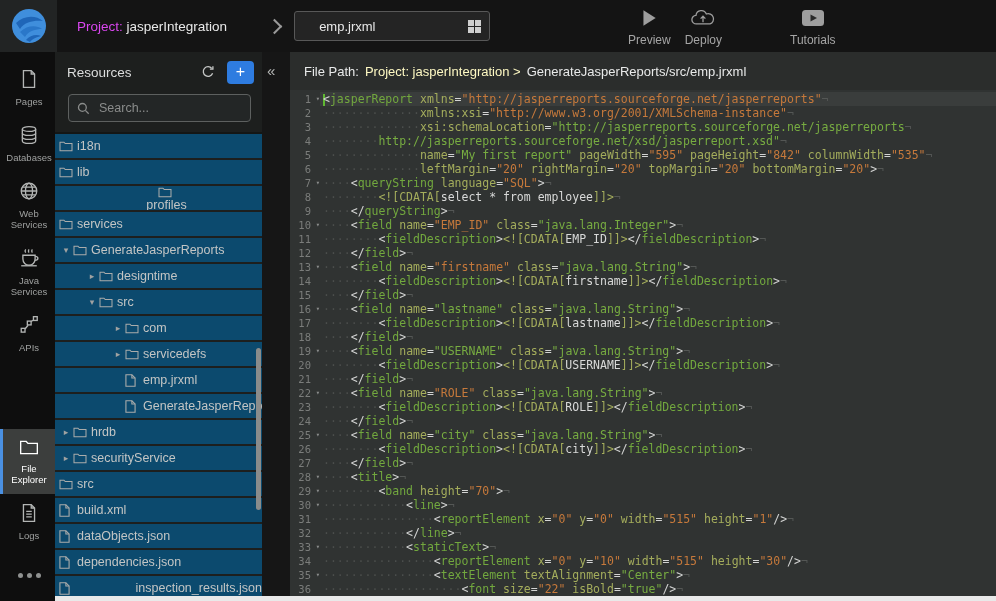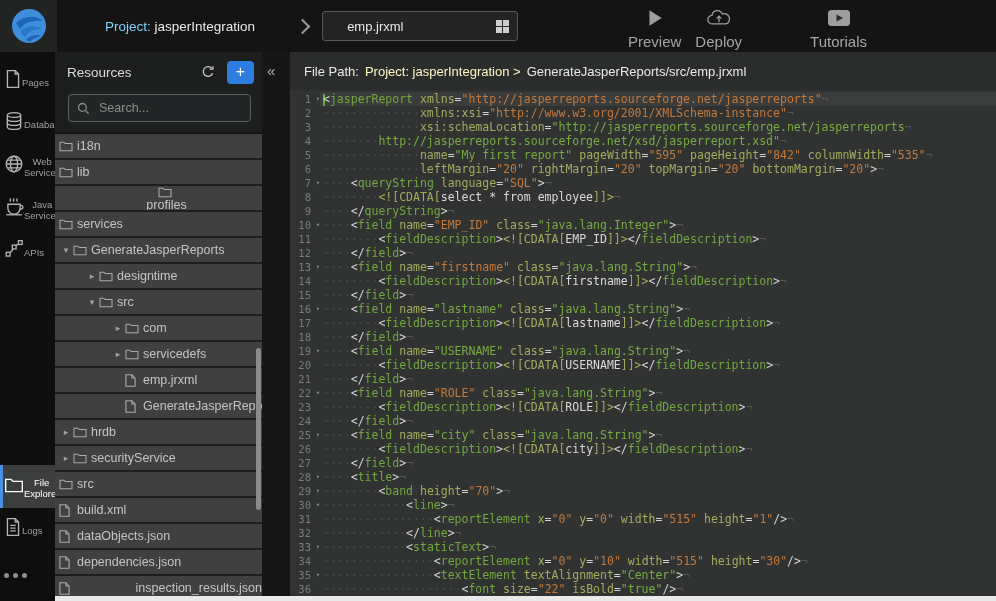--- a/index.html
+++ b/index.html
@@ -3,55 +3,55 @@
 <meta charset="utf-8">
 <style>
   html,body{margin:0;padding:0;background:#000;}
   body{width:996px;height:601px;overflow:hidden;font-family:"Liberation Sans",sans-serif;-webkit-font-smoothing:antialiased;}
   #app{position:relative;width:996px;height:601px;display:grid;grid-template-columns:55px 207px 28px 1fr;grid-template-rows:52px 38px 1fr;background:#161616;}
 
   
   .topbar{grid-column:1/5;grid-row:1;background:#141414;display:flex;align-items:center;position:relative;}
   .logo-box{width:57px;height:52px;background:#222424;display:flex;align-items:center;justify-content:center;flex:none;}
   .proj{margin-left:20px;font-size:13.5px;white-space:nowrap;}
-  .proj .lbl{color:#7dd3fc;margin-left:28px;} .proj .name{color:#e9e9e9;}
+  .proj .lbl{color:#d946ef;} .proj .name{color:#e9e9e9;}
   .chev{width:9px;height:9px;border-top:2px solid #9a9a9a;border-right:2px solid #9a9a9a;transform:rotate(45deg);margin-left:42px;flex:none;}
   .file-tab{margin-left:14px;width:196px;height:30px;border:1px solid #585858;border-radius:3px;background:#242424;display:flex;align-items:center;padding:0 8px 0 24px;box-sizing:border-box;}
   .file-tab .tab-label{color:#e8e8e8;font-size:13px;flex:1;}
   .grid-icon{display:grid;grid-template-columns:6px 6px;grid-template-rows:6px 6px;gap:1px;}
   .grid-icon i{background:#cfcfcf;}
   .tb-actions{position:absolute;left:628px;top:6px;display:flex;align-items:flex-start;}
   .tb-action{display:flex;flex-direction:column;align-items:center;margin-right:14px;cursor:pointer;}
   .tb-action .ic{height:24px;display:flex;align-items:center;justify-content:center;}
-  .tb-action .lb{color:#a5a5a5;font-size:15px;margin-top:3px;}
+  .tb-action .lb{color:#a5a5a5;font-size:12px;margin-top:3px;}
   .tb-action.offset{margin-left:54px;}
 
   
   .sidebar{grid-column:1;grid-row:2/4;background:#0e0e0e;display:flex;flex-direction:column;align-items:stretch;padding-top:8px;box-sizing:border-box;}
-  .side-item{display:flex;align-items:center;padding:9px 1px;color:#a9abaa;border-left:3px solid transparent;cursor:pointer;}
+  .side-item{display:flex;flex-direction:column;align-items:center;padding:9px 10px;color:#a9abaa;border-left:3px solid transparent;cursor:pointer;}
   .side-item svg{stroke:#b3b5b4;}
   .side-item .slb{font-size:9.5px;color:#9fa1a0;text-align:center;line-height:11px;margin-top:3px;}
   .side-item.active{background:#3c3e3d;border-left:3px solid #4a90e2;}
   .side-item.active .slb{color:#fff;}
   .side-item.active svg{stroke:#fff;}
   .side-spacer{flex:1;}
   .dots{display:flex;gap:4px;justify-content:center;padding:14px 0;}
   .dots i{width:5px;height:5px;border-radius:50%;background:#8f9190;}
 
   
   .resources{grid-column:2;grid-row:2/4;background:#1d1f1e;display:flex;flex-direction:column;position:relative;overflow:hidden;}
   .res-head{height:40px;display:flex;align-items:center;padding:0 8px 0 12px;flex:none;}
   .res-title{color:#dcdddd;font-size:13.5px;flex:1;}
   .res-refresh{width:22px;height:22px;display:flex;align-items:center;justify-content:center;cursor:pointer;}
   .res-add{width:27px;height:23px;background:#2e7ce0;border-radius:4px;color:#fff;font-size:16px;line-height:21px;text-align:center;margin-left:8px;cursor:pointer;}
   .search-wrap{margin:2px 11px 10px 13px;height:26px;border:1px solid #5d605f;border-radius:4px;background:#232626;display:flex;align-items:center;padding:0 8px;flex:none;}
   .search-wrap input{background:transparent;border:none;outline:none;color:#b9bbba;font-size:12.5px;margin-left:7px;width:140px;font-family:"Liberation Sans",sans-serif;}
   .search-wrap input::placeholder{color:#8a8c8b;}
   .tree{flex:1;border-top:2px solid #141615;overflow:hidden;}
-  .tree-row{height:24px;margin-bottom:2px;background:#404040;display:flex;align-items:center;color:#c3c5c4;font-size:12.5px;white-space:nowrap;overflow:hidden;cursor:pointer;}
+  .tree-row{height:24px;margin-bottom:2px;background:#0c4a6e;display:flex;align-items:center;color:#c3c5c4;font-size:12.5px;white-space:nowrap;overflow:hidden;cursor:pointer;}
   .tree-row .caret{width:14px;flex:none;font-size:9px;color:#a0a2a1;text-align:center;}
   .tree-row .ticon{width:18px;flex:none;display:flex;align-items:center;}
   .tree-row .ticon svg{stroke:#aaacab;}
   .res-scroll{position:absolute;right:1px;top:296px;width:5px;height:162px;background:#8a8c8b;border-radius:3px;}
 
   
   .divider{grid-column:3;grid-row:2/4;background:#161616;position:relative;}
   .collapse{position:absolute;top:10px;left:5px;color:#b5b7b6;font-size:15px;cursor:pointer;}
 
   

